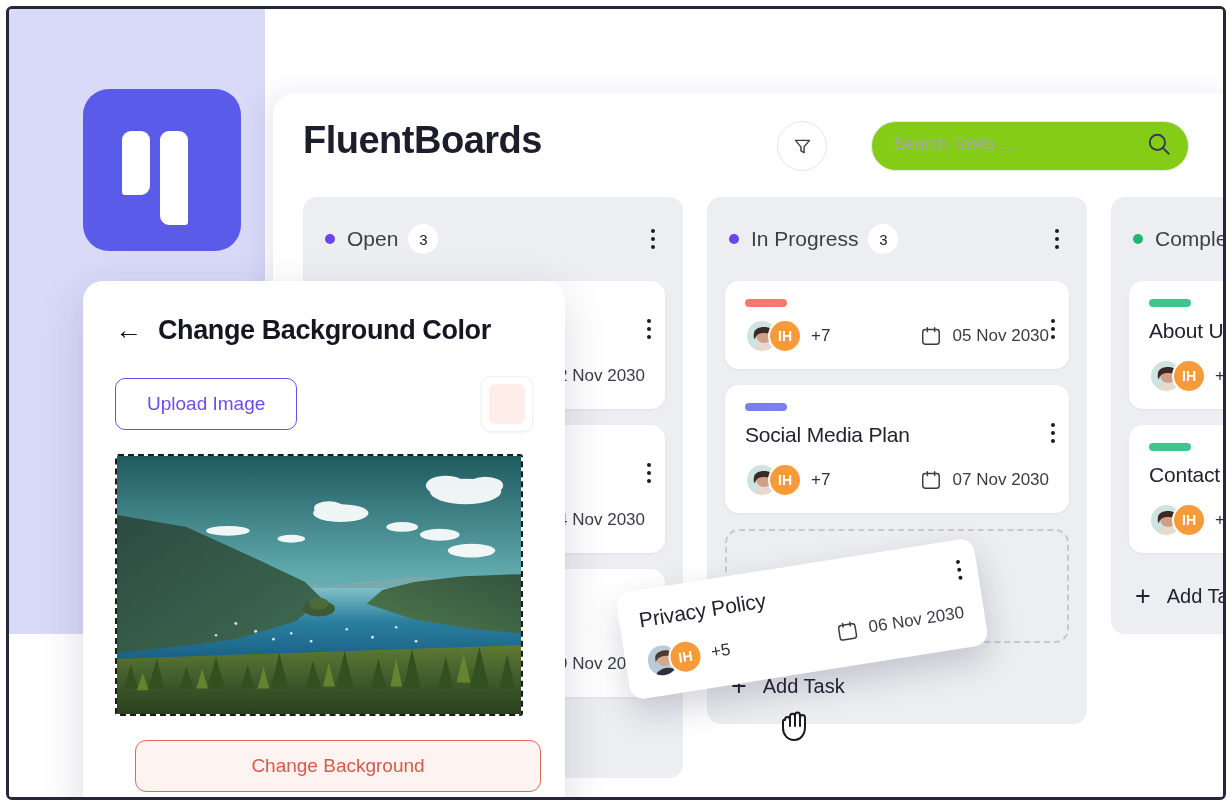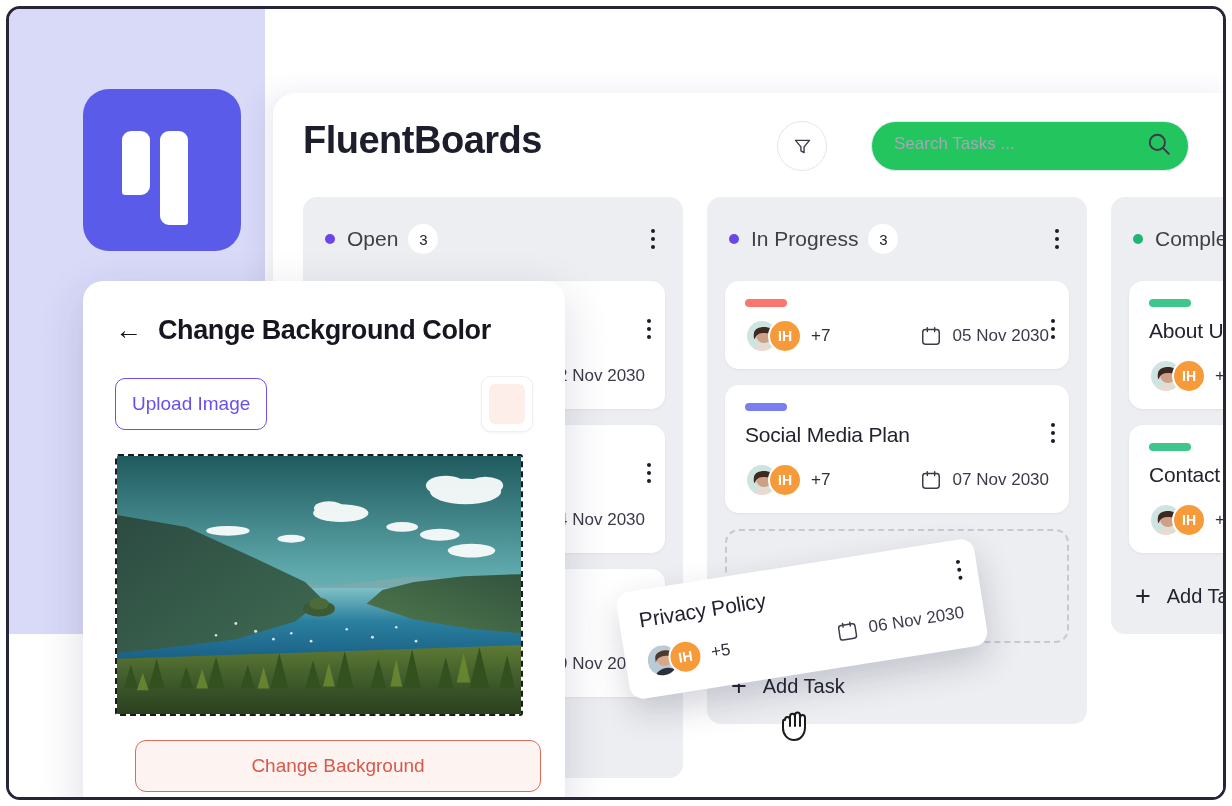--- a/index.html
+++ b/index.html
@@ -9,21 +9,21 @@
     background: #ffffff;
     overflow: hidden;
   }
 
   
   #frame {
     position: absolute;
     left: 6px; top: 6px;
     width: 1220px; height: 794px;
     border: 3px solid #262636;
-    border-radius: 14px;
+    border-radius: 6px;
     overflow: hidden;
     background: #ffffff;
   }
 
   
   #backdrop {
     position: absolute;
     left: 0; top: 0;
     width: 100%; height: 100%;
     background: #d9daf8;
@@ -99,21 +99,21 @@
     background: #fff;
   }
   #search-box {
     position: absolute;
     right: 46px; top: 28px;
     width: 318px; height: 50px;
     border: 1.5px solid #e6e6ee;
     border-radius: 26px;
     display: flex; align-items: center;
     padding: 0 16px 4px 22px;
-    background: #22c55e;
+    background: #84cc16;
   }
   #search-input {
     flex: 1;
     border: none; outline: none;
     font-family: "Liberation Sans", sans-serif;
     font-size: 17px;
     color: #2a2b38;
     background: transparent;
   }
   #search-input::placeholder { color: #a6a7b4; }
@@ -251,21 +251,21 @@
   #modal-title { font-size: 27px; font-weight: 600; color: #15161f; letter-spacing: -0.4px; }
   #modal-row {
     display: flex; align-items: center;
     margin-top: 30px;
   }
   #upload-btn {
     border: 1.6px solid #6b4ef0;
     color: #6b4ef0;
     background: #fff;
     border-radius: 10px;
-    padding: 14px 16px;
+    padding: 14px 31px;
     font-size: 19px;
     font-family: "Liberation Sans", sans-serif;
   }
   #color-swatch {
     margin-left: auto;
     width: 52px; height: 56px;
     border-radius: 10px;
     background: #ffffff;
     border: 1px solid #f0f0f2;
     display: flex; align-items: center; justify-content: center;

